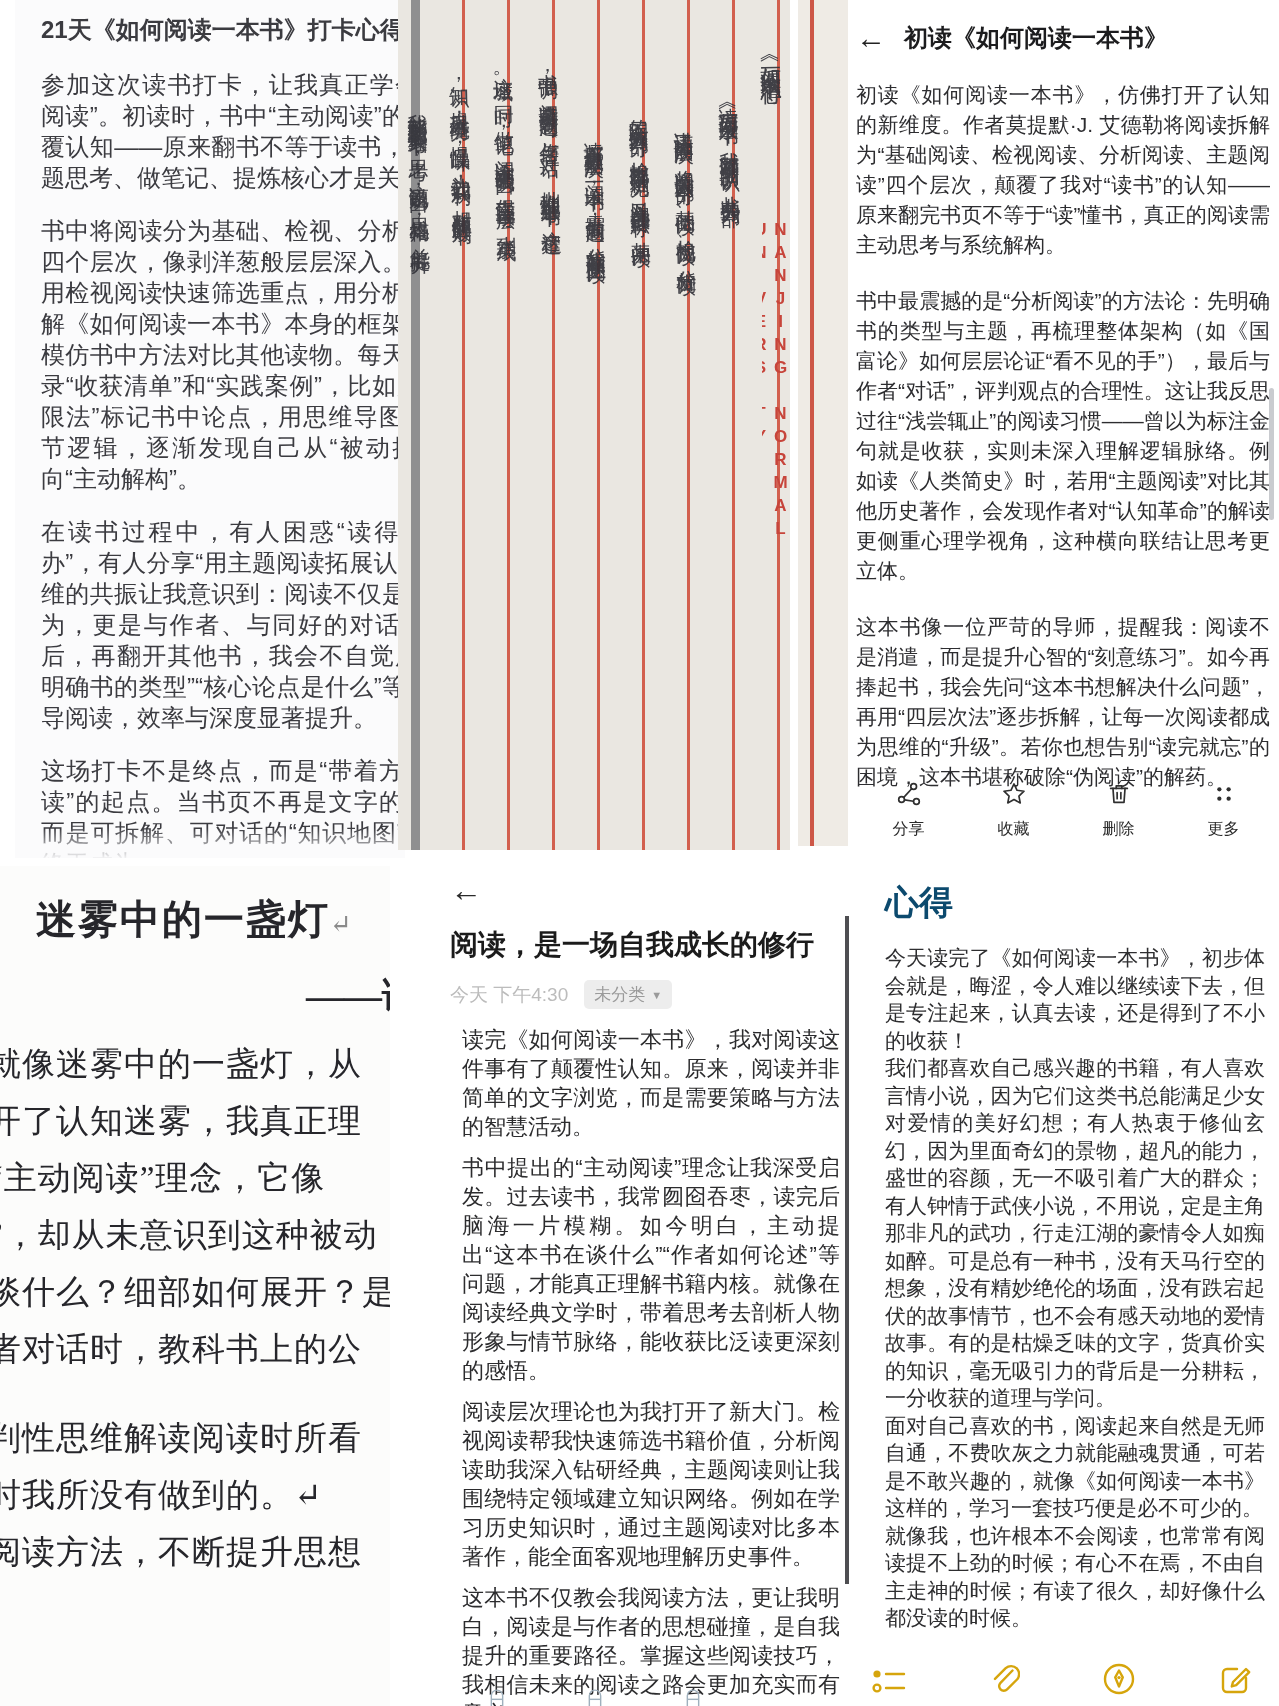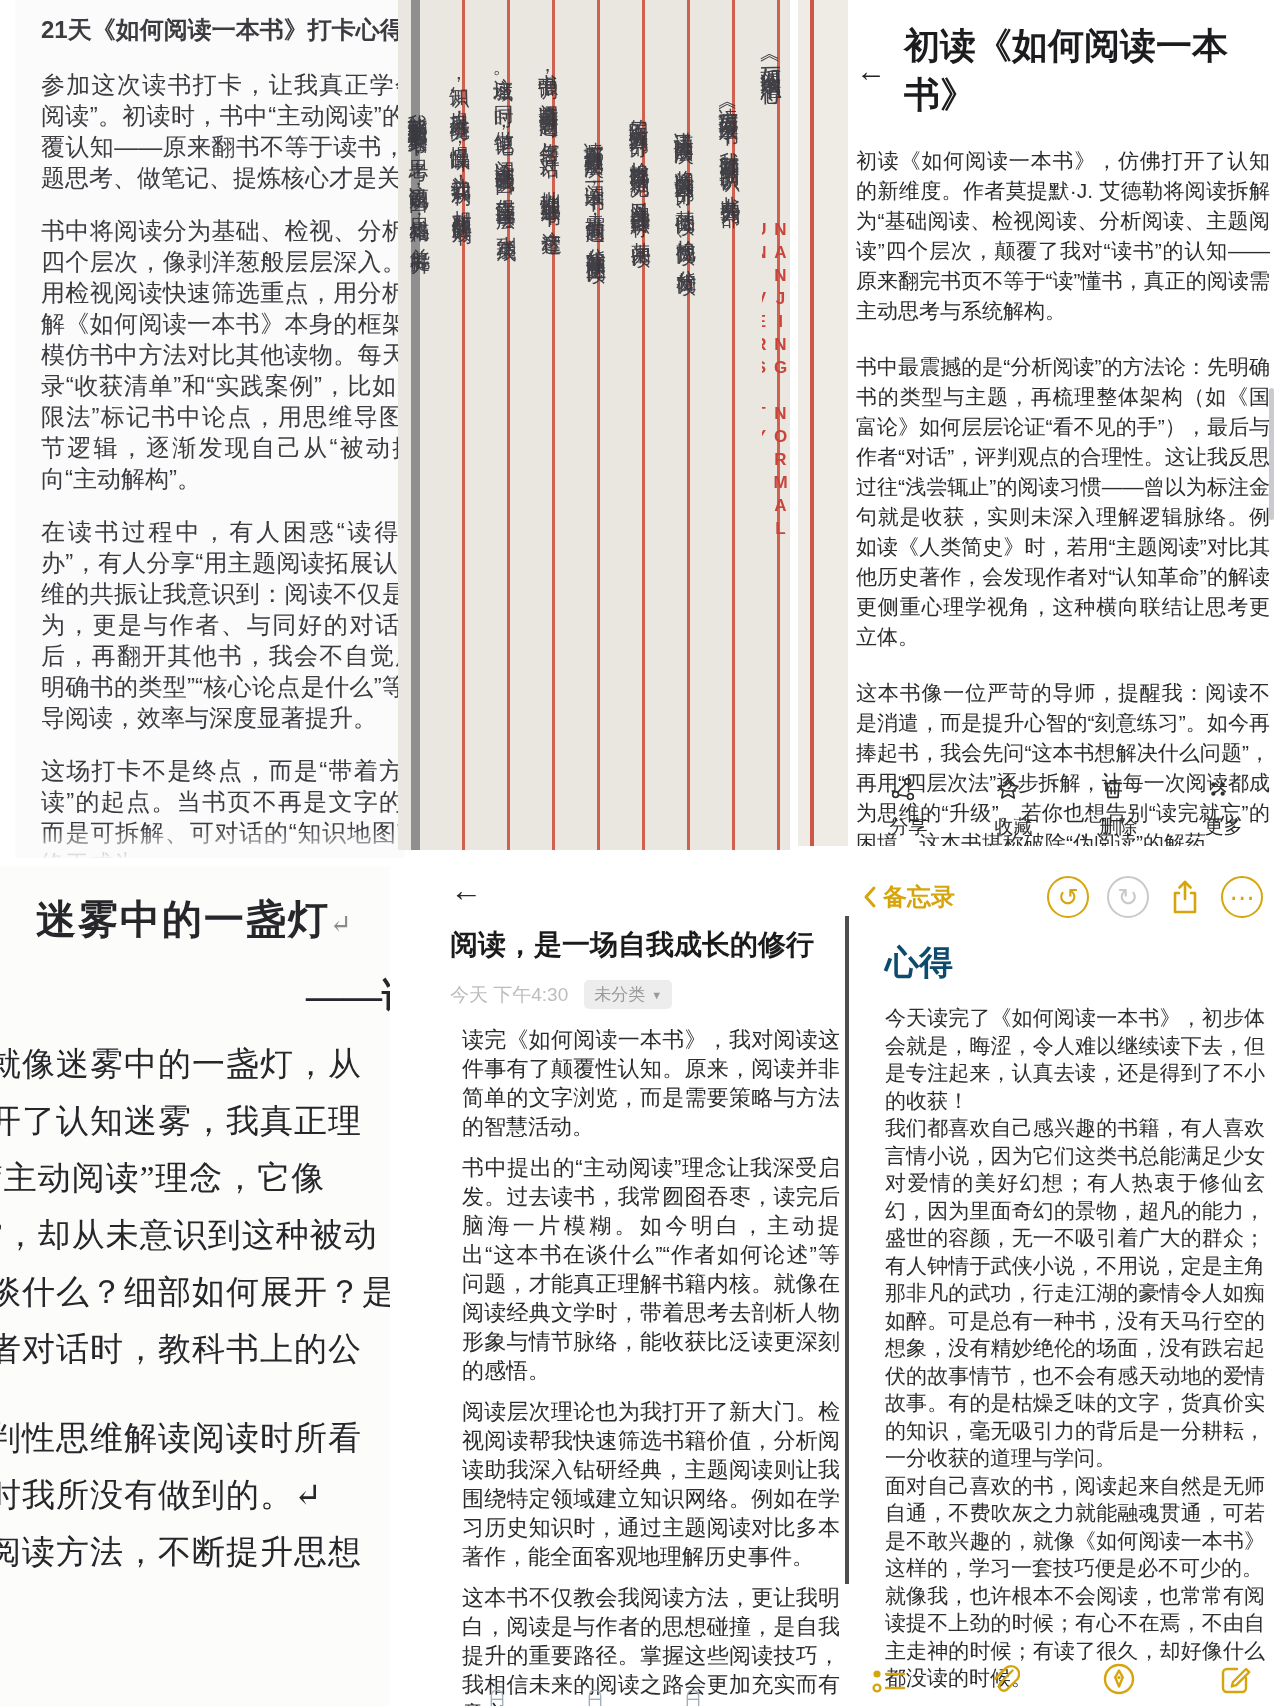--- a/index.html
+++ b/index.html
@@ -40,25 +40,25 @@
     writing-mode:vertical-rl;text-orientation:upright;font-size:17px;font-weight:700;
     letter-spacing:4px;color:#c7453b;}
 
   
   #panel-tr{left:798px;top:0;width:481px;height:846px;background:#ffffff;}
   .tr-sliver{position:absolute;left:0;top:0;bottom:0;width:50px;background:#efebe5;}
   .tr-sliver .redline{position:absolute;left:12px;top:0;bottom:0;width:4px;background:#cd5747;}
   .tr-content{position:absolute;left:58px;top:0;right:0;bottom:0;}
   .tr-header{display:flex;align-items:center;gap:18px;padding-top:22px;color:#1c1c1e;}
   .tr-back{font-size:30px;color:#222;line-height:1;}
-  .tr-title{font-size:36px;font-weight:700;font-family:Liberation Mono, monospace;}
+  .tr-title{font-size:24px;font-weight:700;font-family:Liberation Mono, monospace;}
   .tr-p{width:414px;font-size:21px;line-height:30px;color:#2d2d30;margin-top:26px;text-align:justify;}
   .tr-scrollbar{position:absolute;right:5px;top:388px;width:5px;height:132px;background:#c9cbcf;border-radius:3px;}
   .tr-toolbar{position:absolute;bottom:6px;left:0;width:420px;display:flex;justify-content:space-around;}
-  .tb-item{display:flex;flex-direction:column;gap:12px;color:#2b2b2b;font-size:19px;cursor:default;}
+  .tb-item{display:flex;flex-direction:column;align-items:center;gap:12px;color:#2b2b2b;font-size:16px;cursor:default;}
   .tb-item svg{stroke:#2f2f2f;fill:none;stroke-width:1.8;stroke-linecap:round;stroke-linejoin:round;}
   .tb-item svg .fill{fill:#2f2f2f;stroke:none;}
 
   
   #panel-bl{left:0;top:866px;width:390px;height:840px;background:#fcfcfb;
     color:#26262b;font-family:"Liberation Serif","DejaVu Serif",serif;}
   .bl-title{margin-top:26px;text-align:center;font-size:40px;font-weight:700;letter-spacing:2px;white-space:nowrap;}
   .ret{color:#8a8a8a;font-size:26px;font-weight:400;}
   .bl-dash{text-align:right;font-size:38px;font-weight:700;margin:24px -30px 8px 0;white-space:nowrap;}
   .bl-lines{margin-top:14px;}
@@ -221,46 +221,20 @@
       </svg>
     <svg width="22" height="34" viewBox="0 0 22 48">
         <rect x="3" y="3" width="16" height="42" rx="8"></rect>
         <path d="M3 16h16"></path>
       </svg>
   </div>
 </div>
 
 <div class="panel" id="panel-br">
   <div class="br-bar"></div>
-  <div class="br-header">
-    <div class="br-back">
-      <svg width="14" height="24" viewBox="0 0 14 24">
-          <polyline points="11,3 3,12 11,21"></polyline>
-        </svg>
-      <span>备忘录</span>
-    </div>
-    <div class="br-hicons">
-      <div class="hic">
-          <span>↺</span>
-        </div>
-      <div class="hic gray">
-          <span>↻</span>
-        </div>
-      <div class="hic-share">
-        <svg width="30" height="36" viewBox="0 0 30 36">
-          <path d="M15 3v17"></path>
-            <path d="M9.5 8.5 L15 3 l5.5 5.5"></path>
-            <path d="M9 14H5v19h20V14h-4"></path>
-        </svg>
-      </div>
-      <div class="hic">
-          <span>⋯</span>
-        </div>
-    </div>
-  </div>
   <div class="br-title">心得</div>
   <div class="br-body">
     <p class="p">今天读完了《如何阅读一本书》，初步体会就是，晦涩，令人难以继续读下去，但是专注起来，认真去读，还是得到了不小的收获！</p>
     <p class="p">我们都喜欢自己感兴趣的书籍，有人喜欢言情小说，因为它们这类书总能满足少女对爱情的美好幻想；有人热衷于修仙玄幻，因为里面奇幻的景物，超凡的能力，盛世的容颜，无一不吸引着广大的群众；有人钟情于武侠小说，不用说，定是主角那非凡的武功，行走江湖的豪情令人如痴如醉。可是总有一种书，没有天马行空的想象，没有精妙绝伦的场面，没有跌宕起伏的故事情节，也不会有感天动地的爱情故事。有的是枯燥乏味的文字，货真价实的知识，毫无吸引力的背后是一分耕耘，一分收获的道理与学问。</p>
     <p class="p">面对自己喜欢的书，阅读起来自然是无师自通，不费吹灰之力就能融魂贯通，可若是不敢兴趣的，就像《如何阅读一本书》这样的，学习一套技巧便是必不可少的。</p>
     <p class="p">就像我，也许根本不会阅读，也常常有阅读提不上劲的时候；有心不在焉，不由自主走神的时候；有读了很久，却好像什么都没读的时候。</p>
   </div>
   <div class="br-toolbar">
     <svg width="36" height="30" viewBox="0 0 36 30">
       <circle class="fillY" cx="6" cy="8" r="3.6"></circle>

